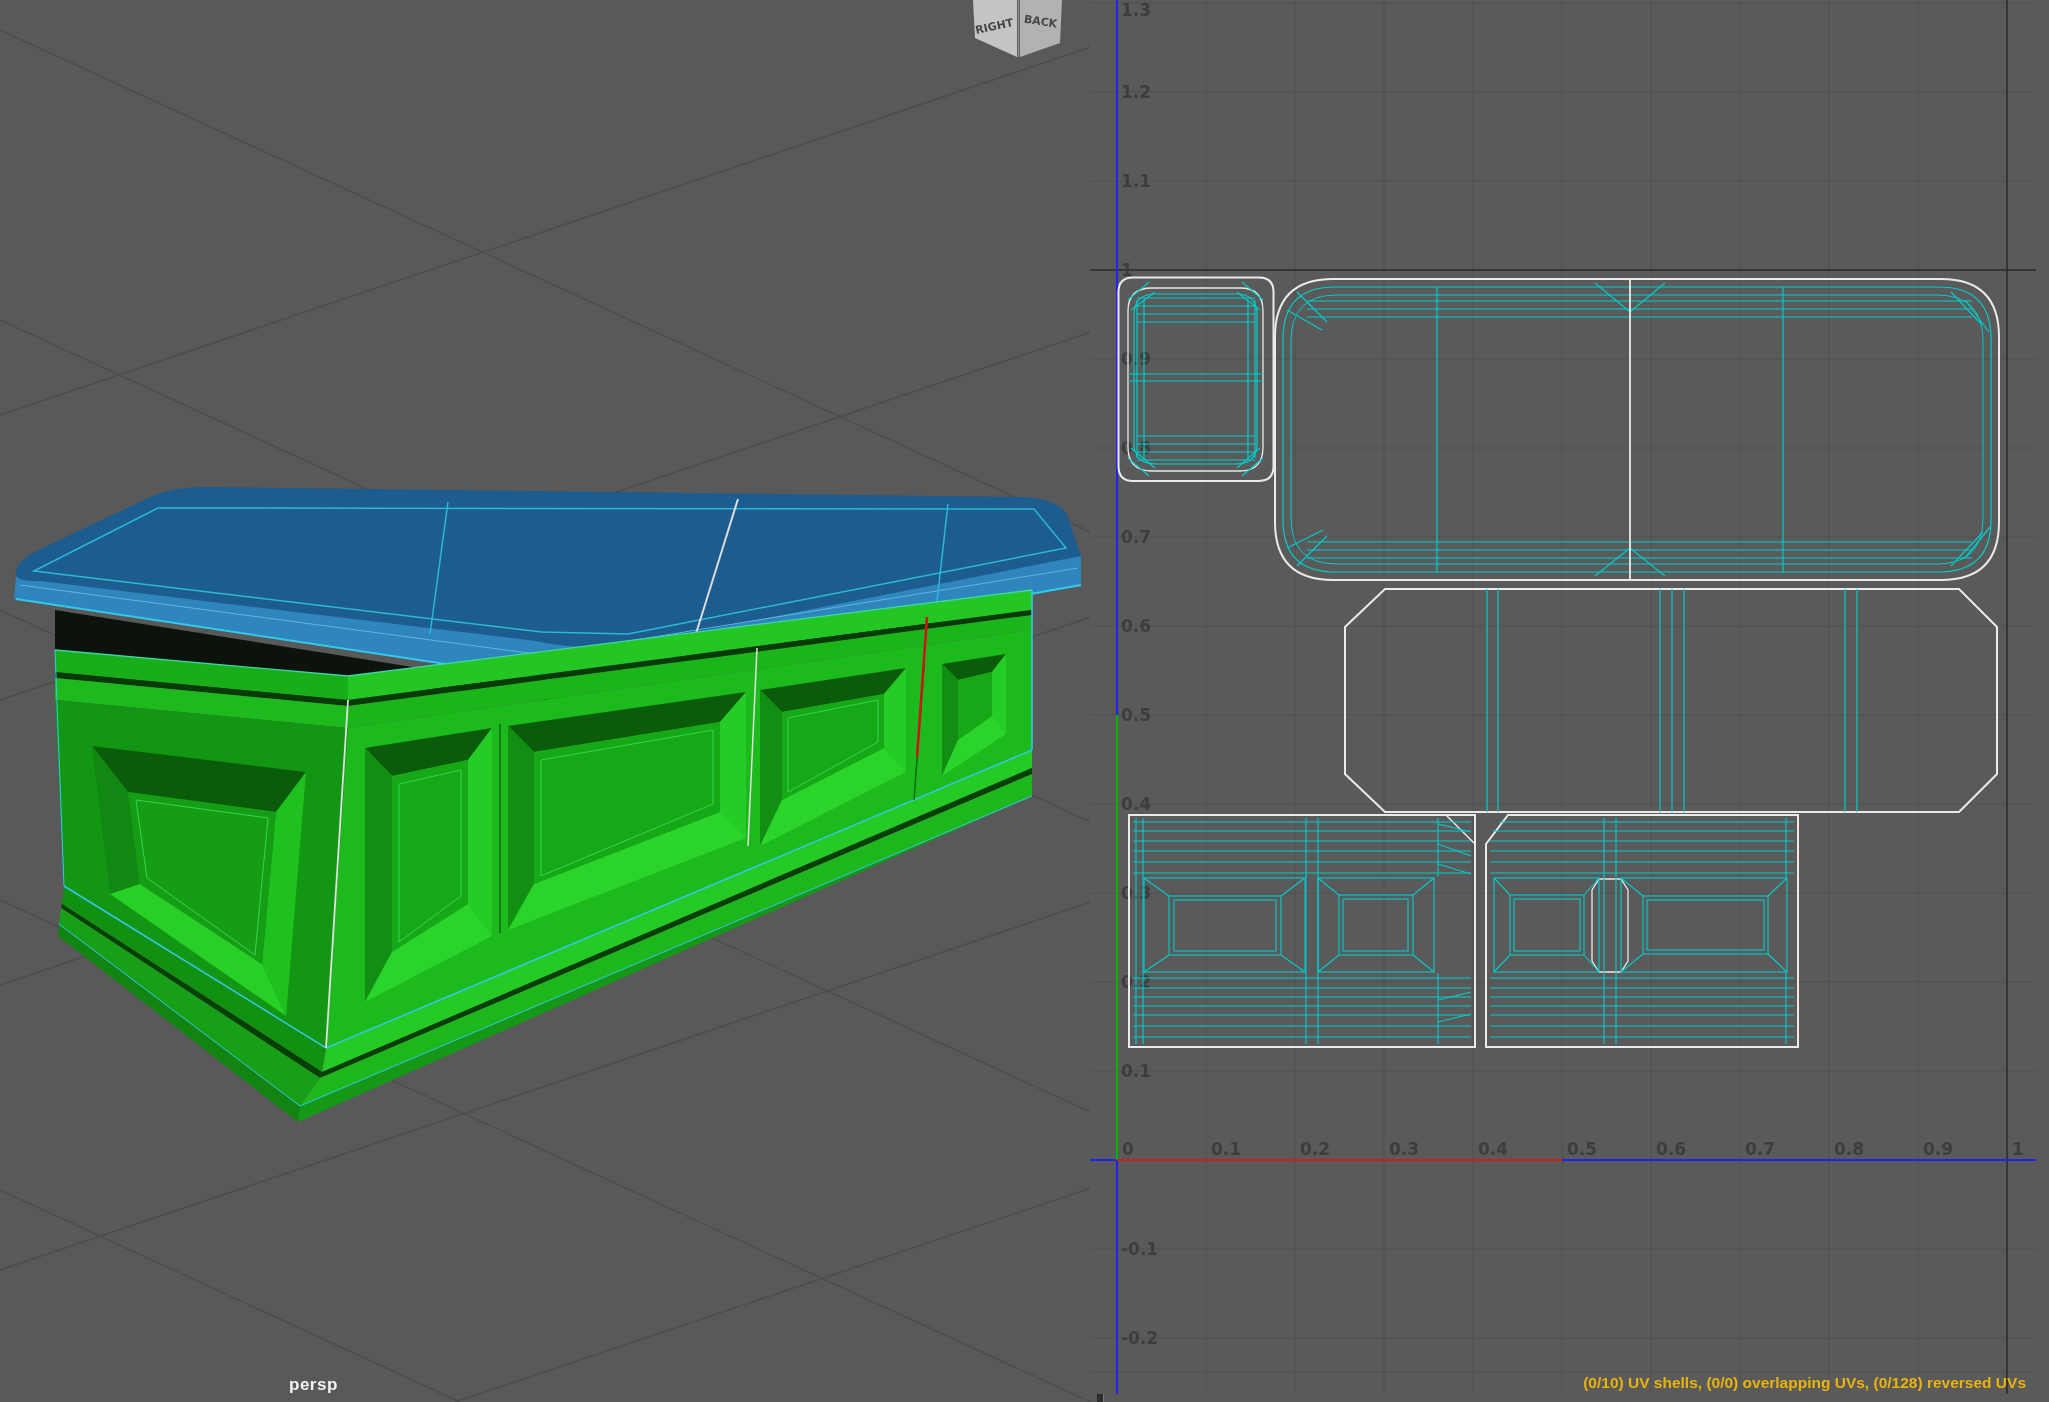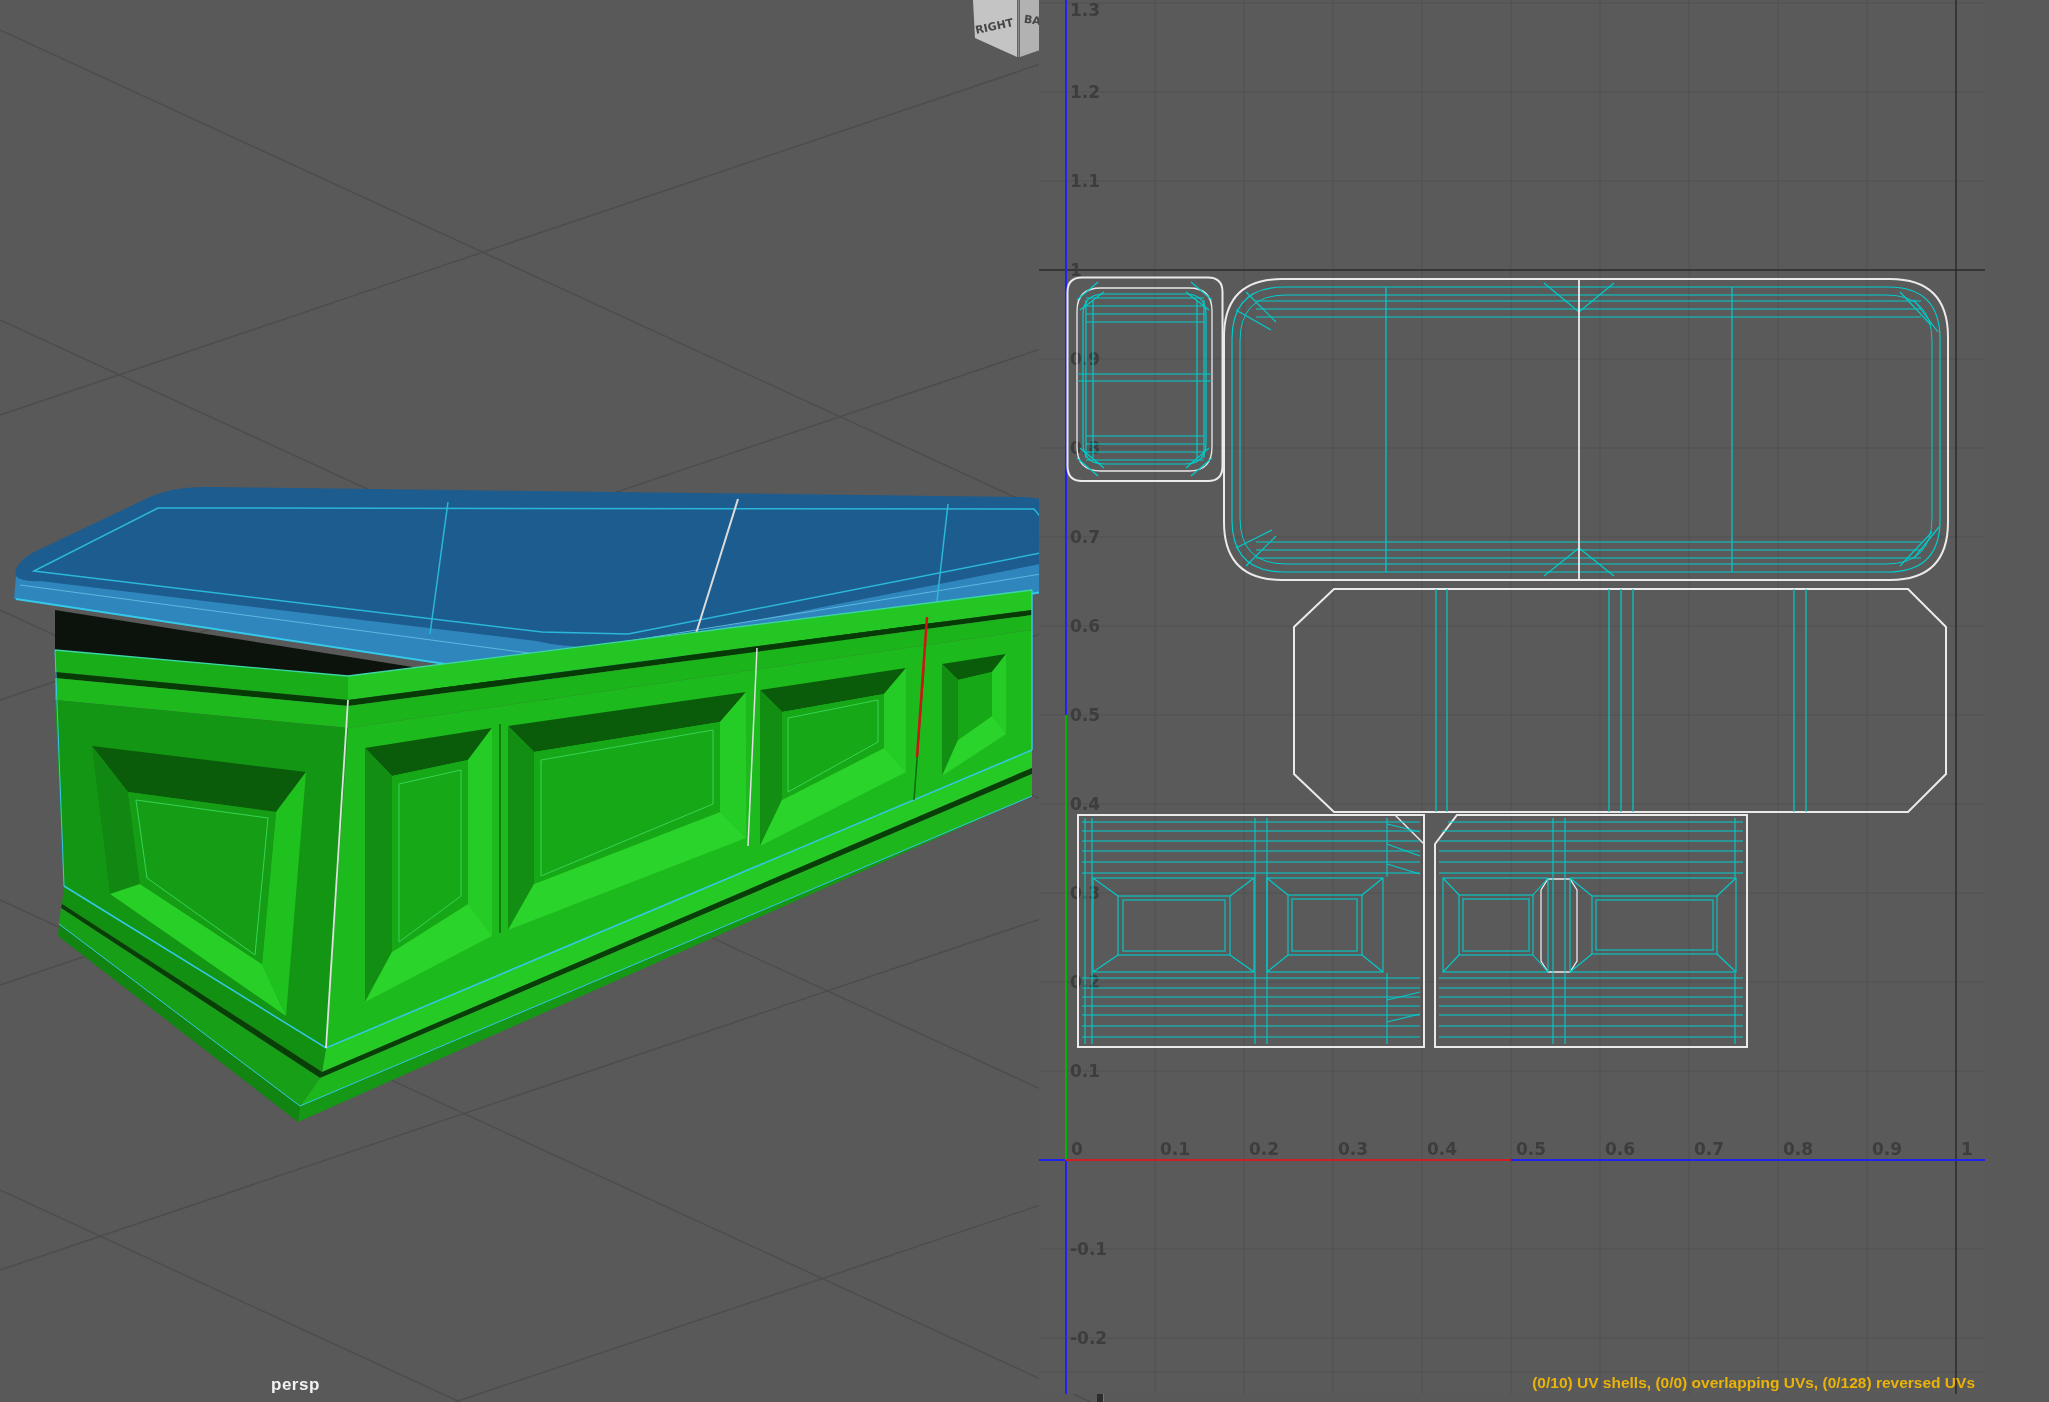--- a/index.html
+++ b/index.html
@@ -1,23 +1,23 @@
 <!DOCTYPE html>
 <html><head>
 <meta charset="utf-8">
 <style>
   html,body{margin:0;padding:0;background:#454545;}
   #stage{position:relative;width:2049px;height:1402px;overflow:hidden;
          font-family:"Liberation Sans","DejaVu Sans",sans-serif;background:#595959;}
   #viewport3d{position:absolute;left:0;top:0;width:1097px;height:1402px;background:#595959;overflow:hidden;}
   #pane-divider{position:absolute;left:1097px;top:0;width:6px;height:1402px;background:#2d2d2d;border-right:1px solid #767676;}
-  #uvpanel{position:absolute;left:1039px;top:0;width:946px;height:1394px;background:#5a5a5a;overflow:hidden;}
+  #uvpanel{position:absolute;left:1090px;top:0;width:946px;height:1394px;background:#5a5a5a;overflow:hidden;}
   svg{display:block;}
   .abs{position:absolute;}
-  #cam-label{position:absolute;left:271px;top:1375px;color:#f2f2f2;font-size:17px;font-weight:bold;letter-spacing:.5px;}
+  #cam-label{position:absolute;left:289px;top:1375px;color:#f2f2f2;font-size:17px;font-weight:bold;letter-spacing:.5px;}
   #uv-status{position:absolute;right:10px;bottom:2px;color:#eab308;font-size:15.5px;font-weight:bold;white-space:nowrap;}
   text.axislab{font-family:"DejaVu Sans","Liberation Sans",sans-serif;font-size:17px;font-weight:bold;fill:#3d3d3d;}
   text.cubelab{font-family:"DejaVu Sans","Liberation Sans",sans-serif;font-size:11px;font-weight:bold;fill:#474747;}
 </style>
 </head>
 <body>
 
 <div id="stage">
 
   <div id="viewport3d">

